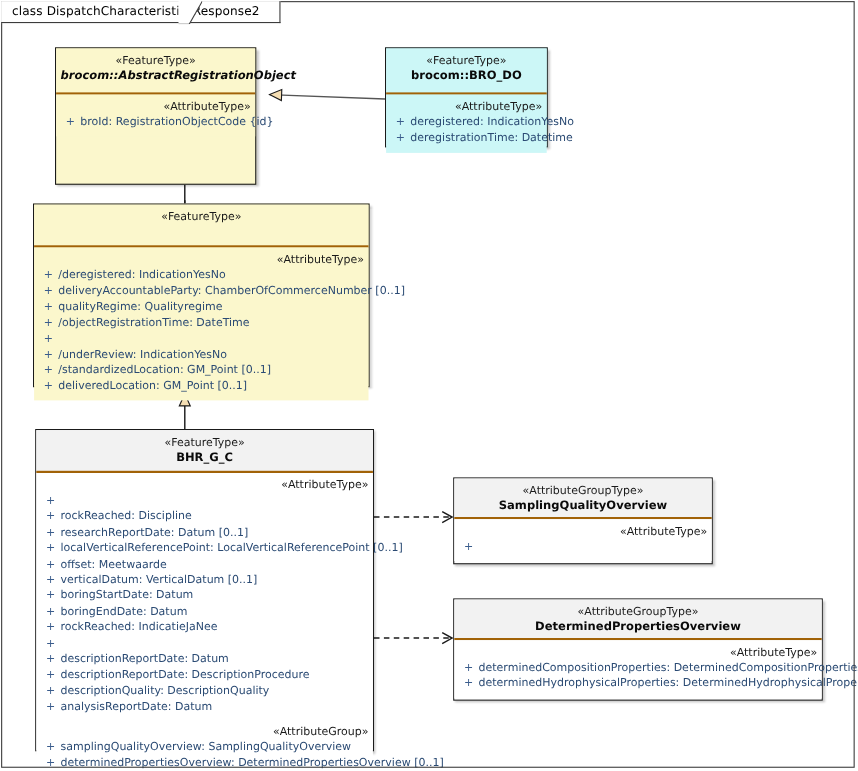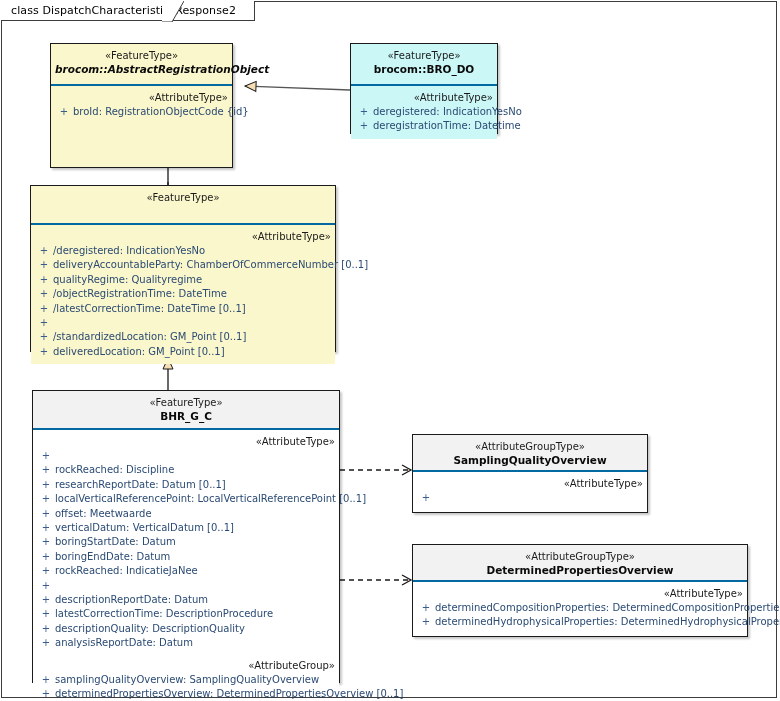--- a/index.html
+++ b/index.html
@@ -62,21 +62,21 @@
     position: absolute;
     box-sizing: border-box;
     border: 1px solid #1a1a1a;
     box-shadow: 2px 2px 2px rgba(0,0,0,0.22);
     font-size: 10.5px;
     color: #1a1a1a;
     background: #ffffff;
   }
   .uml .head {
     box-sizing: border-box;
-    border-bottom: 2px solid #0369a1;
+    border-bottom: 2px solid #a16207;
     text-align: center;
     padding: 5px 4px 5px 4px;
     line-height: 13px;
   }
   .uml .head .stereo {
     display: block;
     font-size: 10px;
     color: #1a1a1a;
   }
   .uml .head .cname {
@@ -224,24 +224,24 @@
       <div class="attr">
         <span class="vis">+</span>
         <span class="sig">qualityRegime: Qualityregime</span>
       </div>
       <div class="attr">
         <span class="vis">+</span>
         <span class="sig">/objectRegistrationTime: DateTime</span>
       </div>
       <div class="attr">
         <span class="vis">+</span>
-        <span class="sig">/latestCorrectionTime: DateTime [0..1]</span>
-      </div>
-      <div class="attr">
-        <span class="vis">+</span>
+      </div>
+      <div class="attr">
+        <span class="vis">+</span>
+        <span class="sig">/underReview: IndicationYesNo</span>
       </div>
       <div class="attr">
         <span class="vis">+</span>
         <span class="sig">/standardizedLocation: GM_Point [0..1]</span>
       </div>
       <div class="attr">
         <span class="vis">+</span>
         <span class="sig">deliveredLocation: GM_Point [0..1]</span>
       </div>
     </div>
@@ -291,21 +291,21 @@
       </div>
       <div class="attr">
         <span class="vis">+</span>
       </div>
       <div class="attr">
         <span class="vis">+</span>
         <span class="sig">descriptionReportDate: Datum</span>
       </div>
       <div class="attr">
         <span class="vis">+</span>
-        <span class="sig">latestCorrectionTime: DescriptionProcedure</span>
+        <span class="sig">descriptionReportDate: DescriptionProcedure</span>
       </div>
       <div class="attr">
         <span class="vis">+</span>
         <span class="sig">descriptionQuality: DescriptionQuality</span>
       </div>
       <div class="attr">
         <span class="vis">+</span>
         <span class="sig">analysisReportDate: Datum</span>
       </div>
 

